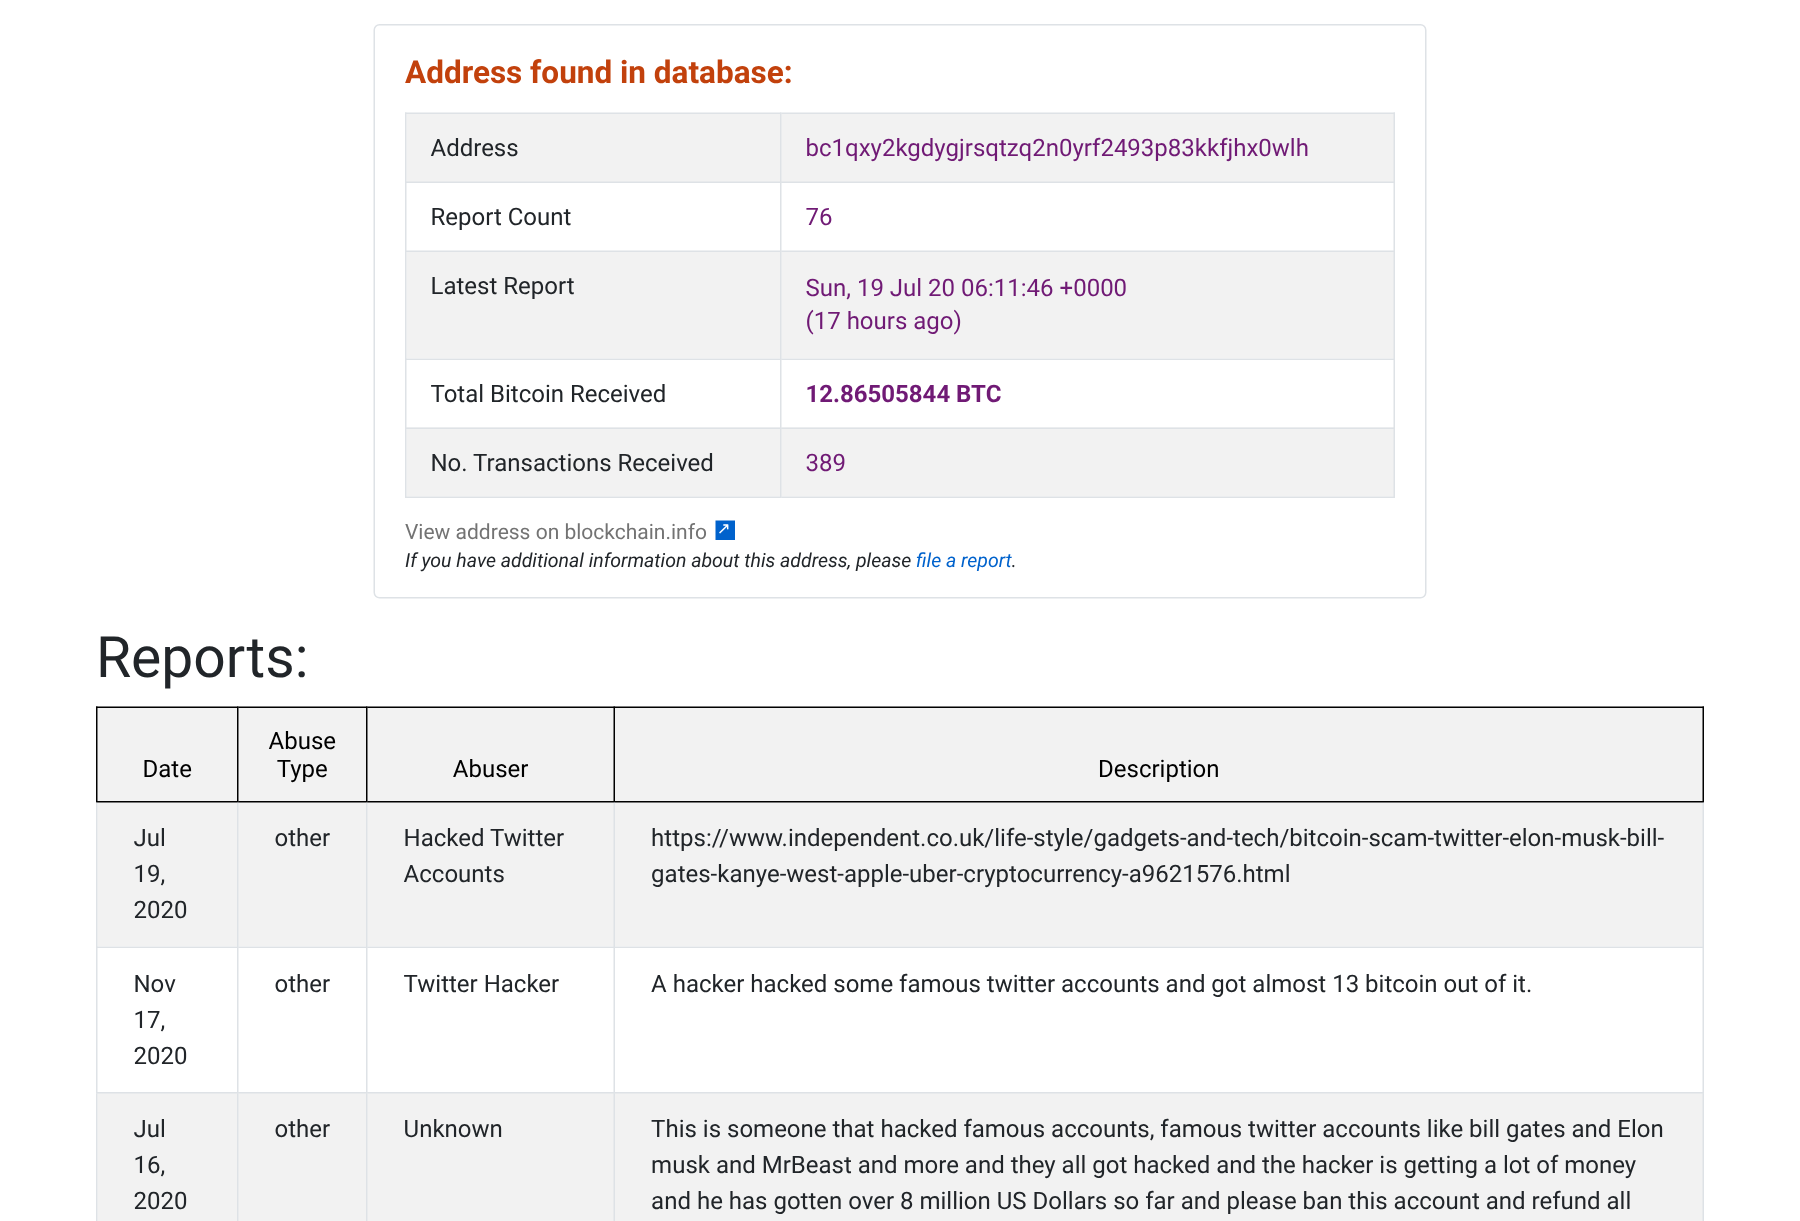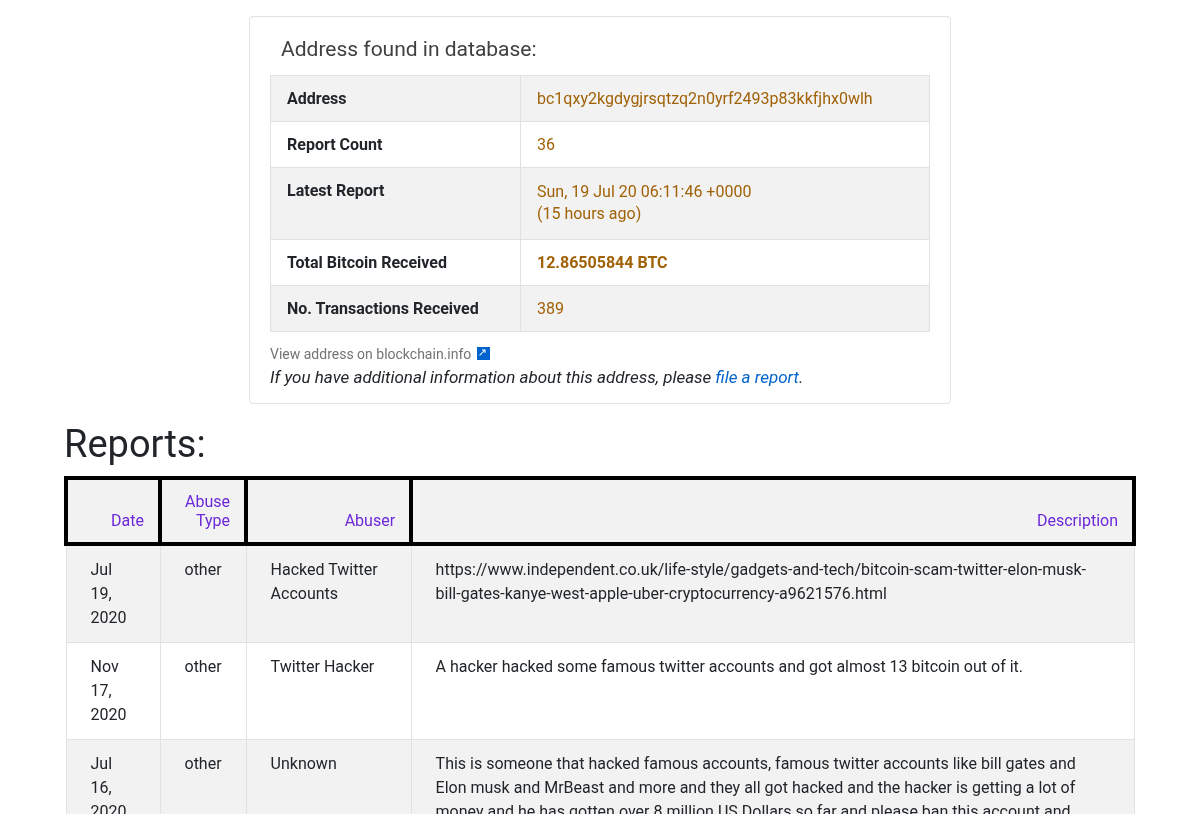--- a/index.html
+++ b/index.html
@@ -15,39 +15,39 @@
   .card {
     margin: 16px auto 18px auto;
     width: 702px;
     border: 1px solid #dee2e6;
     border-radius: 4px;
     padding: 20px 20px 16px 20px;
     background: #fff;
   }
   .card-title {
     font-size: 21px;
-    font-weight: 400;
-    color: #404040;
-    margin: 0 0 14px 11px;
+    font-weight: 700;
+    color: #c2410c;
+    margin: 0 0 14px 0;
   }
   .info-table {
     width: 100%;
     border-collapse: collapse;
     border: 1px solid #dee2e6;
   }
   .info-table tr:nth-child(odd) { background: #f2f2f2; }
   .info-table tr:nth-child(even) { background: #ffffff; }
   .info-table td {
     padding: 13px 16px;
     border: 1px solid #dee2e6;
     vertical-align: top;
     font-size: 16px;
   }
-  .info-table td.label { width: 250px; font-weight: 700; }
-  .info-table td.value { color: #a16207; }
+  .info-table td.label { width: 250px; font-weight: 400; }
+  .info-table td.value { color: #701a75; }
   .info-table .bold-value { font-weight: 700; }
   .below-table { margin-top: 12px; }
   .ext-link {
     color: #737373;
     text-decoration: none;
     font-size: 14px;
   }
   .ext-icon {
     display: inline-block;
     width: 13px;
@@ -61,44 +61,44 @@
     content: "↗";
     position: absolute;
     color: #fff;
     font-size: 11px;
     line-height: 13px;
     left: 1px;
     top: -1px;
   }
   .subtext {
     font-style: italic;
-    font-size: 17px;
+    font-size: 13px;
     margin-top: 4px;
   }
   .subtext a { color: #0062cc; text-decoration: none; }
   .reports-heading {
     font-size: 38px;
     font-weight: 400;
     margin: 0 0 10px 64px;
   }
   .reports-wrap {
     margin: 0 64px 0 64px;
   }
   .reports-table {
     width: 100%;
     border-collapse: collapse;
     font-size: 16px;
   }
   .reports-table thead tr { background: #f2f2f2; }
   .reports-table th {
-    text-align: right;
+    text-align: center;
     font-weight: 400;
-    color: #6d28d9;
+    color: #000000;
     padding: 12px 14px 12px 14px;
-    border: 4px solid #000000;
+    border: 1px solid #000000;
     vertical-align: bottom;
   }
   .reports-table th.col-date { width: 94px; }
   .reports-table th.col-type { width: 80px; }
   .reports-table th.col-abuser { width: 165px; }
   .reports-table td {
     padding: 12px 24px;
     border: 1px solid #dee2e6;
     vertical-align: top;
     line-height: 1.5;
@@ -115,27 +115,27 @@
   <div class="card">
     <h3 class="card-title">Address found in database:</h3>
     <table class="info-table">
       <tbody id="info-tbody">
           <tr>
             <td class="label">Address</td>
             <td class="value">bc1qxy2kgdygjrsqtzq2n0yrf2493p83kkfjhx0wlh</td>
           </tr>
           <tr>
             <td class="label">Report Count</td>
-            <td class="value">36</td>
+            <td class="value">76</td>
           </tr>
           <tr>
             <td class="label">Latest Report</td>
             <td class="value multi-line">
               <div>Sun, 19 Jul 20 06:11:46 +0000</div>
-              <div>(15 hours ago)</div>
+              <div>(17 hours ago)</div>
             </td>
           </tr>
           <tr>
             <td class="label">Total Bitcoin Received</td>
             <td class="value bold-value">12.86505844 BTC</td>
           </tr>
           <tr>
             <td class="label">No. Transactions Received</td>
             <td class="value">389</td>
           </tr>

